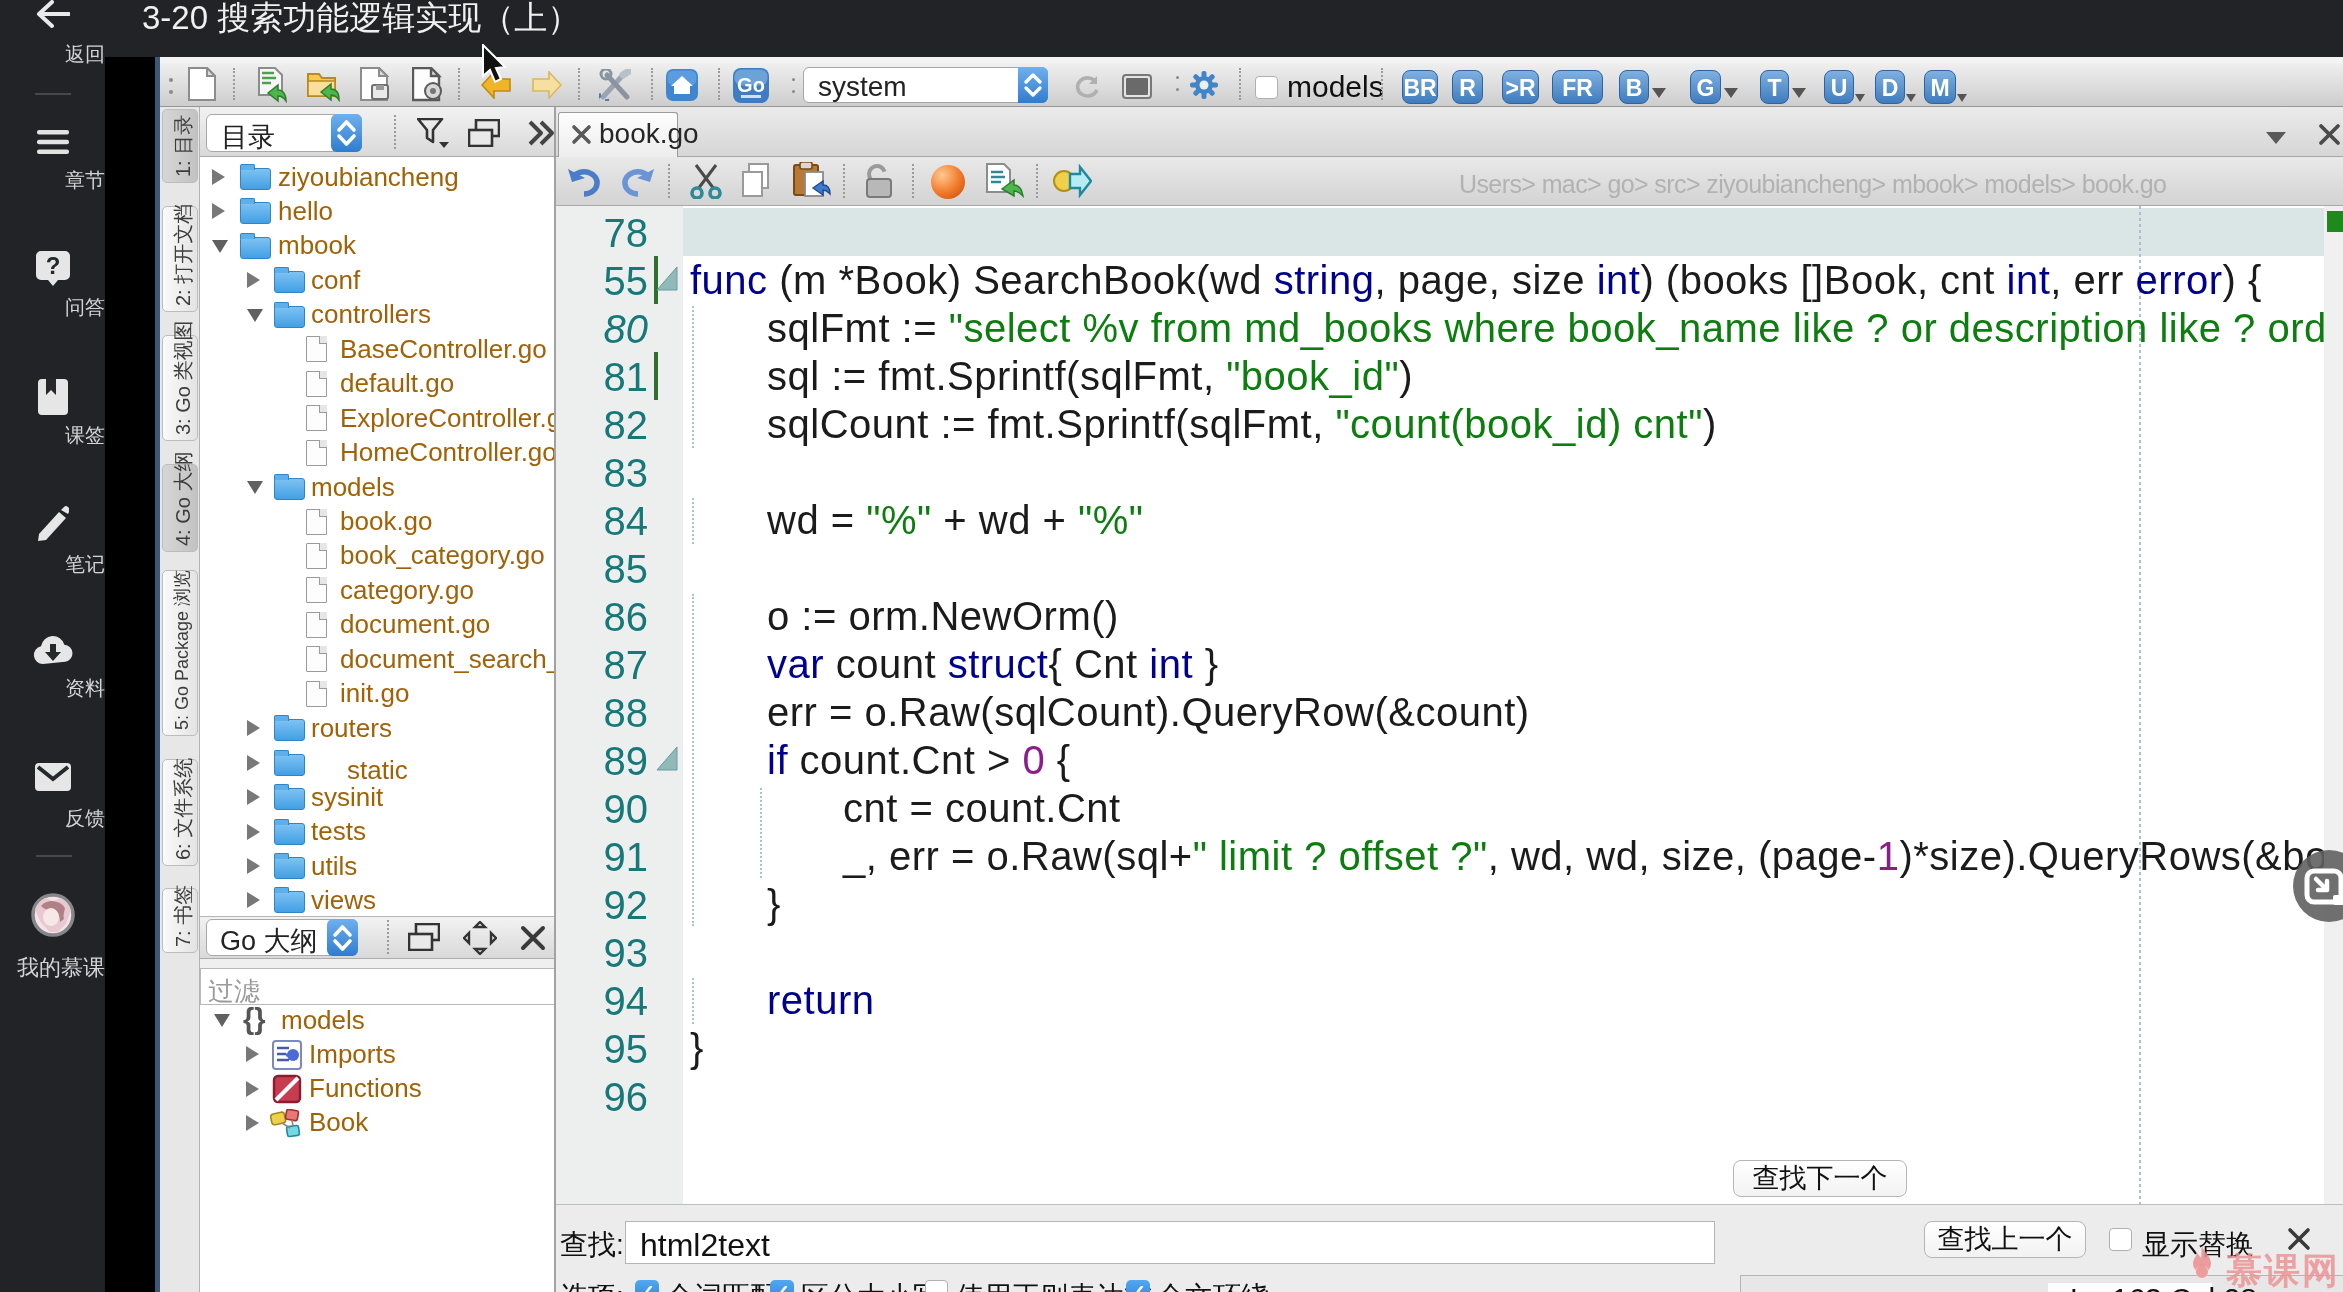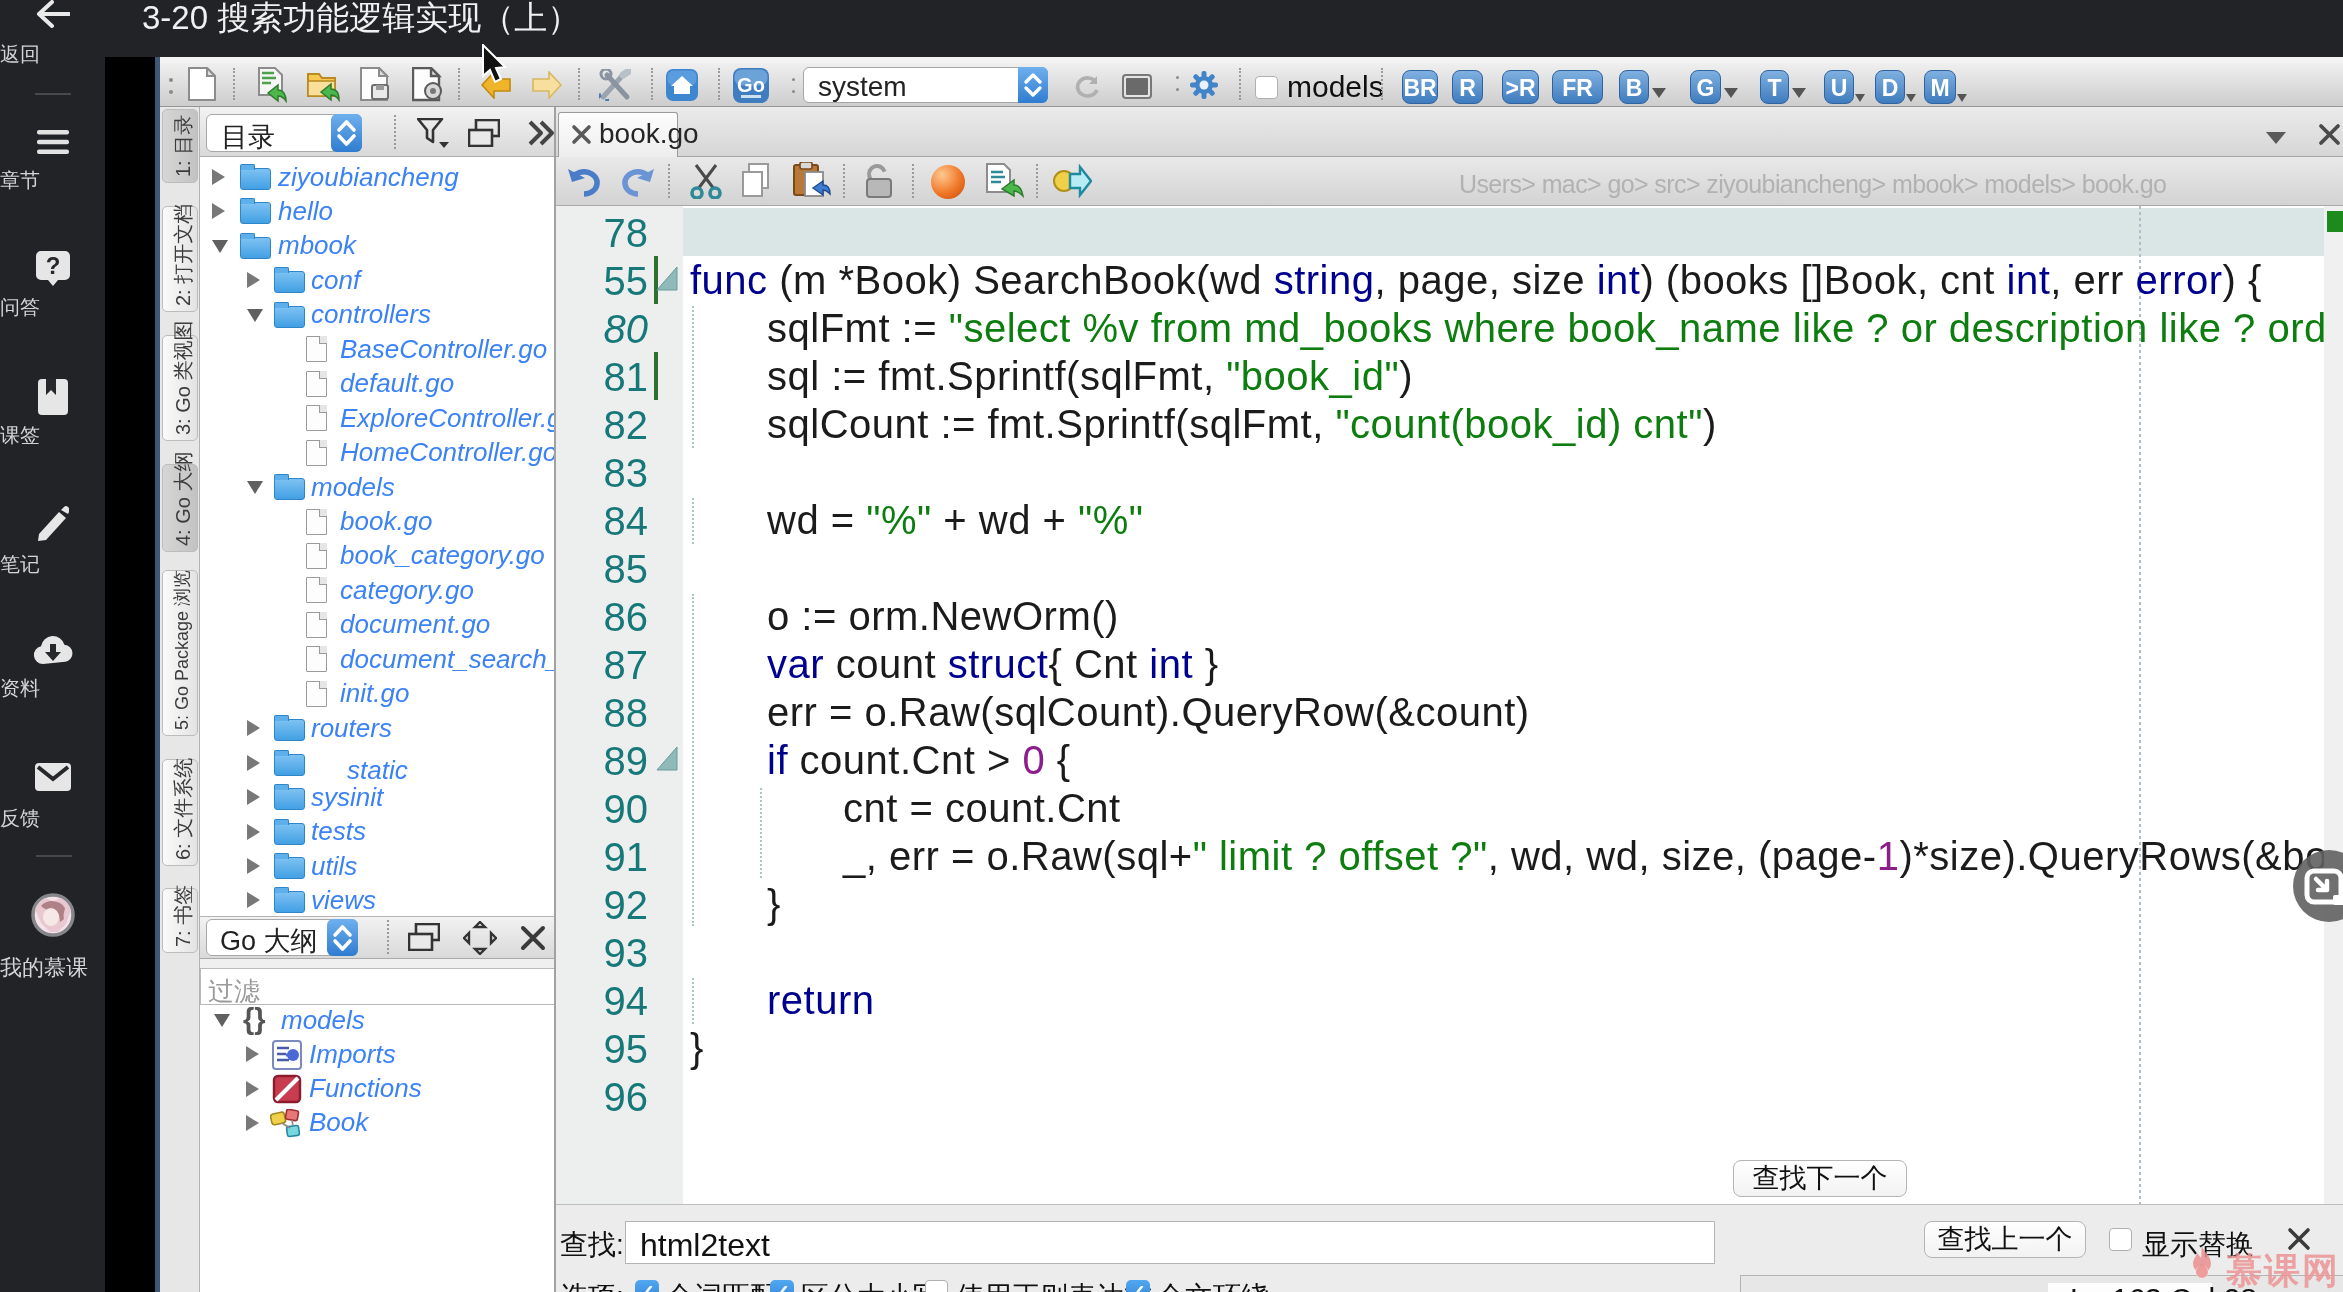--- a/index.html
+++ b/index.html
@@ -4,21 +4,21 @@
 html,body{margin:0;padding:0;}
 body{width:2343px;height:1292px;position:relative;overflow:hidden;background:#000;
  font-family:"Liberation Sans",sans-serif;}
 .abs{position:absolute;}
 .ico{position:absolute;}
 .vtab{position:absolute;left:162px;width:36px;border:1px solid #bcbcbc;border-radius:5px;
  background:linear-gradient(to right,#fafafa,#e3e3e3);box-sizing:border-box;}
 .vtab.act{background:linear-gradient(to right,#d6d6d6,#c2c2c2);}
 .vtxt{position:absolute;white-space:nowrap;font-size:20px;color:#3c3c3c;
  transform:rotate(-90deg);transform-origin:0 0;}
-.trow{position:absolute;white-space:nowrap;font-size:26px;color:#3b82f6;font-style:italic;}
+.trow{position:absolute;white-space:nowrap;font-size:26px;color:#a16207;}
 .arrowR{position:absolute;width:0;height:0;border-left:13px solid #787878;
  border-top:8px solid transparent;border-bottom:8px solid transparent;}
 .arrowD{position:absolute;width:0;height:0;border-top:13px solid #606060;
  border-left:8px solid transparent;border-right:8px solid transparent;}
 .folder{position:absolute;width:31px;height:22px;background:linear-gradient(#7ec2f2,#42a0e4);
  border:1px solid #2e86c8;border-radius:3px;box-sizing:border-box;}
 .folder:before{content:"";position:absolute;left:-1px;top:-5px;width:13px;height:5px;
  background:#5eb0ea;border:1px solid #2e86c8;border-bottom:none;border-radius:2px 2px 0 0;}
 .file{position:absolute;width:21px;height:26px;background:#fdfdfd;border:1px solid #9a9a9a;
  box-sizing:border-box;border-radius:1px;}
@@ -26,21 +26,21 @@
  background:#e6e6e6;border-left:1px solid #9a9a9a;border-bottom:1px solid #9a9a9a;}
 .cl{position:absolute;white-space:pre;font-size:40px;color:#1b1b1b;letter-spacing:0.5px;}
 .k{color:#00008f;}
 .s{color:#0d7d10;}
 .n{color:#8b1e8b;}
 .lnum{position:absolute;width:100px;text-align:right;font-size:40px;color:#167878;}
 .sep{position:absolute;border-left:2px dotted #9a9a9a;width:0;}
 .blubtn{position:absolute;height:34px;border-radius:8px;color:#fff;font-weight:bold;
  font-size:23px;text-align:center;line-height:34px;
  background:linear-gradient(#7fb0e0,#3f7cbe);border:1px solid #2f64a0;box-sizing:border-box;}
-.sblbl{position:absolute;width:105px;text-align:left;color:#d4d4d6;font-size:20px;}
+.sblbl{position:absolute;width:105px;text-align:right;color:#d4d4d6;font-size:20px;}
 .cb{position:absolute;width:23px;height:23px;background:#fff;border:1px solid #b0b0b0;
  border-radius:4px;box-sizing:border-box;}
 .cbb{position:absolute;width:24px;height:24px;border-radius:5px;
  background:linear-gradient(#52a8f0,#2f7fd6);color:#fff;font-size:20px;font-weight:bold;
  text-align:center;line-height:24px;}
 .fbtn{position:absolute;height:37px;background:linear-gradient(#ffffff,#f2f2f2);
  border:1px solid #b5b5b5;border-radius:8px;box-sizing:border-box;
  font-size:27px;color:#111;text-align:center;line-height:35px;}
 </style></head><body>
 

